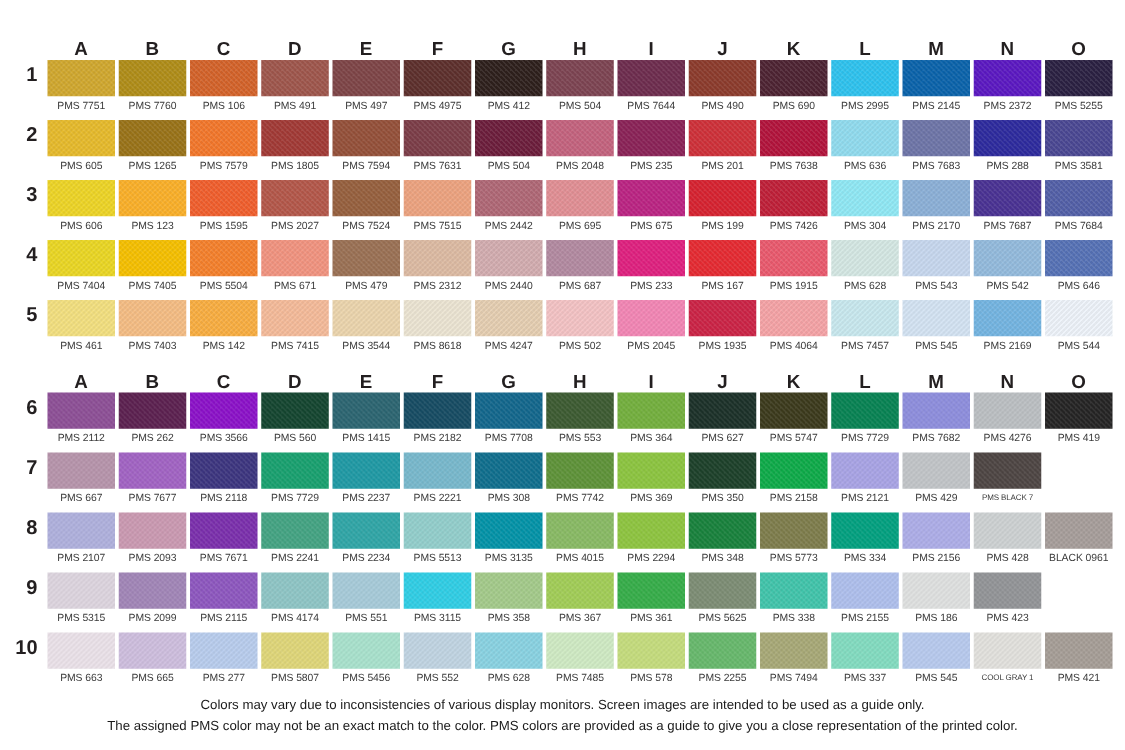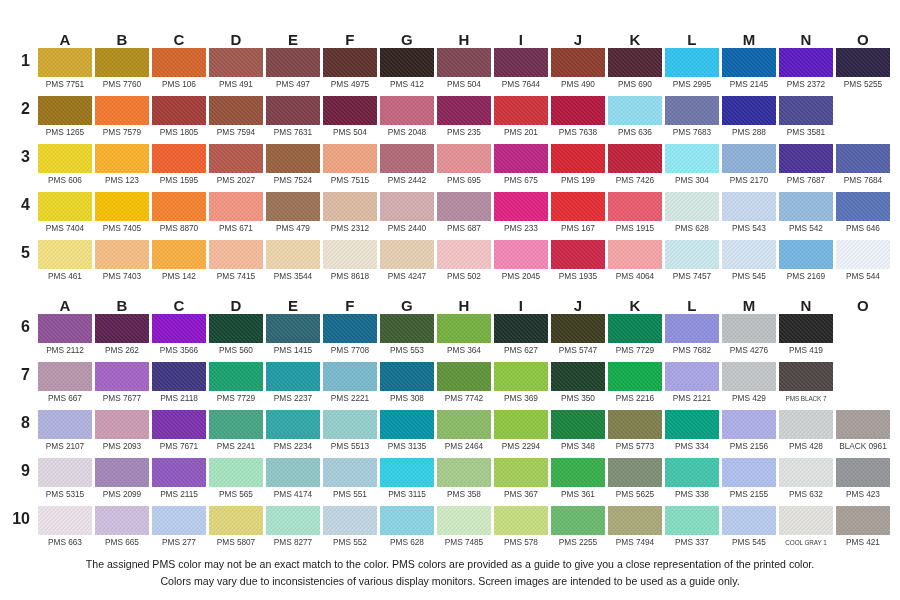--- a/index.html
+++ b/index.html
@@ -158,20 +158,24 @@
             <div class="cell">
               <div class="sw" title="PMS 5255" style="background: rgb(43, 33, 66);"></div>
               <div class="lbl">PMS 5255</div>
             </div>
           </div>
         </div>
         <div class="swatch-row">
           <div class="row-num">2</div>
           <div class="cells">
             <div class="cell">
+              <div class="sw" title="PMS 605" style="background: rgb(231, 187, 43);"></div>
+              <div class="lbl">PMS 605</div>
+            </div>
+            <div class="cell">
               <div class="sw" title="PMS 1265" style="background: rgb(154, 115, 24);"></div>
               <div class="lbl">PMS 1265</div>
             </div>
             <div class="cell">
               <div class="sw" title="PMS 7579" style="background: rgb(243, 119, 43);"></div>
               <div class="lbl">PMS 7579</div>
             </div>
             <div class="cell">
               <div class="sw" title="PMS 1805" style="background: rgb(162, 58, 54);"></div>
               <div class="lbl">PMS 1805</div>
@@ -293,21 +297,21 @@
             <div class="cell">
               <div class="sw" title="PMS 7404" style="background: rgb(235, 215, 35);"></div>
               <div class="lbl">PMS 7404</div>
             </div>
             <div class="cell">
               <div class="sw" title="PMS 7405" style="background: rgb(246, 192, 0);"></div>
               <div class="lbl">PMS 7405</div>
             </div>
             <div class="cell">
               <div class="sw" title="PMS 7577" style="background: rgb(245, 129, 44);"></div>
-              <div class="lbl">PMS 8870</div>
+              <div class="lbl">PMS 5504</div>
             </div>
             <div class="cell">
               <div class="sw" title="PMS 487" style="background: rgb(242, 148, 128);"></div>
               <div class="lbl">PMS 671</div>
             </div>
             <div class="cell">
               <div class="sw" title="PMS 479" style="background: rgb(155, 113, 84);"></div>
               <div class="lbl">PMS 479</div>
             </div>
             <div class="cell">
@@ -456,20 +460,24 @@
             </div>
             <div class="cell">
               <div class="sw" title="PMS 560" style="background: rgb(19, 69, 47);"></div>
               <div class="lbl">PMS 560</div>
             </div>
             <div class="cell">
               <div class="sw" title="PMS 2217" style="background: rgb(43, 101, 113);"></div>
               <div class="lbl">PMS 1415</div>
             </div>
             <div class="cell">
+              <div class="sw" title="PMS 2182" style="background: rgb(21, 75, 99);"></div>
+              <div class="lbl">PMS 2182</div>
+            </div>
+            <div class="cell">
               <div class="sw" title="PMS 7708" style="background: rgb(18, 103, 141);"></div>
               <div class="lbl">PMS 7708</div>
             </div>
             <div class="cell">
               <div class="sw" title="PMS 553" style="background: rgb(60, 91, 49);"></div>
               <div class="lbl">PMS 553</div>
             </div>
             <div class="cell">
               <div class="sw" title="PMS 364" style="background: rgb(115, 176, 61);"></div>
               <div class="lbl">PMS 364</div>
@@ -538,21 +546,21 @@
             <div class="cell">
               <div class="sw" title="PMS 369" style="background: rgb(140, 198, 63);"></div>
               <div class="lbl">PMS 369</div>
             </div>
             <div class="cell">
               <div class="sw" title="PMS 350" style="background: rgb(28, 64, 41);"></div>
               <div class="lbl">PMS 350</div>
             </div>
             <div class="cell">
               <div class="sw" title="PMS 3522" style="background: rgb(14, 171, 73);"></div>
-              <div class="lbl">PMS 2216</div>
+              <div class="lbl">PMS 2158</div>
             </div>
             <div class="cell">
               <div class="sw" title="PMS 2121" style="background: rgb(169, 164, 230);"></div>
               <div class="lbl">PMS 2121</div>
             </div>
             <div class="cell">
               <div class="sw" title="PMS 429" style="background: rgb(194, 198, 201);"></div>
               <div class="lbl">PMS 429</div>
             </div>
             <div class="cell">
@@ -587,21 +595,21 @@
             <div class="cell">
               <div class="sw" title="PMS 5513" style="background: rgb(147, 207, 204);"></div>
               <div class="lbl">PMS 5513</div>
             </div>
             <div class="cell">
               <div class="sw" title="PMS 3135" style="background: rgb(2, 147, 168);"></div>
               <div class="lbl">PMS 3135</div>
             </div>
             <div class="cell">
               <div class="sw" title="PMS 2464" style="background: rgb(137, 187, 100);"></div>
-              <div class="lbl">PMS 2464</div>
+              <div class="lbl">PMS 4015</div>
             </div>
             <div class="cell">
               <div class="sw" title="PMS 2294" style="background: rgb(142, 198, 63);"></div>
               <div class="lbl">PMS 2294</div>
             </div>
             <div class="cell">
               <div class="sw" title="PMS 348" style="background: rgb(23, 130, 60);"></div>
               <div class="lbl">PMS 348</div>
             </div>
             <div class="cell">
@@ -635,24 +643,20 @@
             </div>
             <div class="cell">
               <div class="sw" title="PMS 2099" style="background: rgb(162, 134, 184);"></div>
               <div class="lbl">PMS 2099</div>
             </div>
             <div class="cell">
               <div class="sw" title="PMS 2115" style="background: rgb(142, 87, 192);"></div>
               <div class="lbl">PMS 2115</div>
             </div>
             <div class="cell">
-              <div class="sw" title="PMS 565" style="background: rgb(165, 229, 192);"></div>
-              <div class="lbl">PMS 565</div>
-            </div>
-            <div class="cell">
               <div class="sw" title="PMS 4174" style="background: rgb(143, 198, 198);"></div>
               <div class="lbl">PMS 4174</div>
             </div>
             <div class="cell">
               <div class="sw" title="PMS 551" style="background: rgb(167, 204, 218);"></div>
               <div class="lbl">PMS 551</div>
             </div>
             <div class="cell">
               <div class="sw" title="PMS 3115" style="background: rgb(47, 207, 230);"></div>
               <div class="lbl">PMS 3115</div>
@@ -676,21 +680,21 @@
             <div class="cell">
               <div class="sw" title="PMS 338" style="background: rgb(65, 197, 171);"></div>
               <div class="lbl">PMS 338</div>
             </div>
             <div class="cell">
               <div class="sw" title="PMS 2155" style="background: rgb(175, 192, 238);"></div>
               <div class="lbl">PMS 2155</div>
             </div>
             <div class="cell">
               <div class="sw" title="PMS 427" style="background: rgb(224, 226, 225);"></div>
-              <div class="lbl">PMS 632</div>
+              <div class="lbl">PMS 186</div>
             </div>
             <div class="cell">
               <div class="sw" title="PMS 423" style="background: rgb(147, 149, 152);"></div>
               <div class="lbl">PMS 423</div>
             </div>
           </div>
         </div>
         <div class="swatch-row">
           <div class="row-num">10</div>
           <div class="cells">
@@ -705,21 +709,21 @@
             <div class="cell">
               <div class="sw" title="PMS 277" style="background: rgb(185, 205, 238);"></div>
               <div class="lbl">PMS 277</div>
             </div>
             <div class="cell">
               <div class="sw" title="PMS 5807" style="background: rgb(224, 215, 121);"></div>
               <div class="lbl">PMS 5807</div>
             </div>
             <div class="cell">
               <div class="sw" title="PMS 7464" style="background: rgb(169, 227, 206);"></div>
-              <div class="lbl">PMS 8277</div>
+              <div class="lbl">PMS 5456</div>
             </div>
             <div class="cell">
               <div class="sw" title="PMS 552" style="background: rgb(193, 213, 227);"></div>
               <div class="lbl">PMS 552</div>
             </div>
             <div class="cell">
               <div class="sw" title="PMS 628" style="background: rgb(138, 211, 227);"></div>
               <div class="lbl">PMS 628</div>
             </div>
             <div class="cell">
@@ -753,17 +757,17 @@
             <div class="cell">
               <div class="sw" title="PMS 421" style="background: rgb(166, 158, 151);"></div>
               <div class="lbl">PMS 421</div>
             </div>
           </div>
         </div>
       </div>
   </div>
 
   <div id="footer">
+    <div class="fline">Colors may vary due to inconsistencies of various display monitors. Screen images are intended to be used as a guide only.</div>
     <div class="fline">The assigned PMS color may not be an exact match to the color.  PMS colors are provided as a guide to give you a close representation of the printed color.</div>
-    <div class="fline">Colors may vary due to inconsistencies of various display monitors. Screen images are intended to be used as a guide only.</div>
   </div>
 
 </div>
 
 </body></html>

